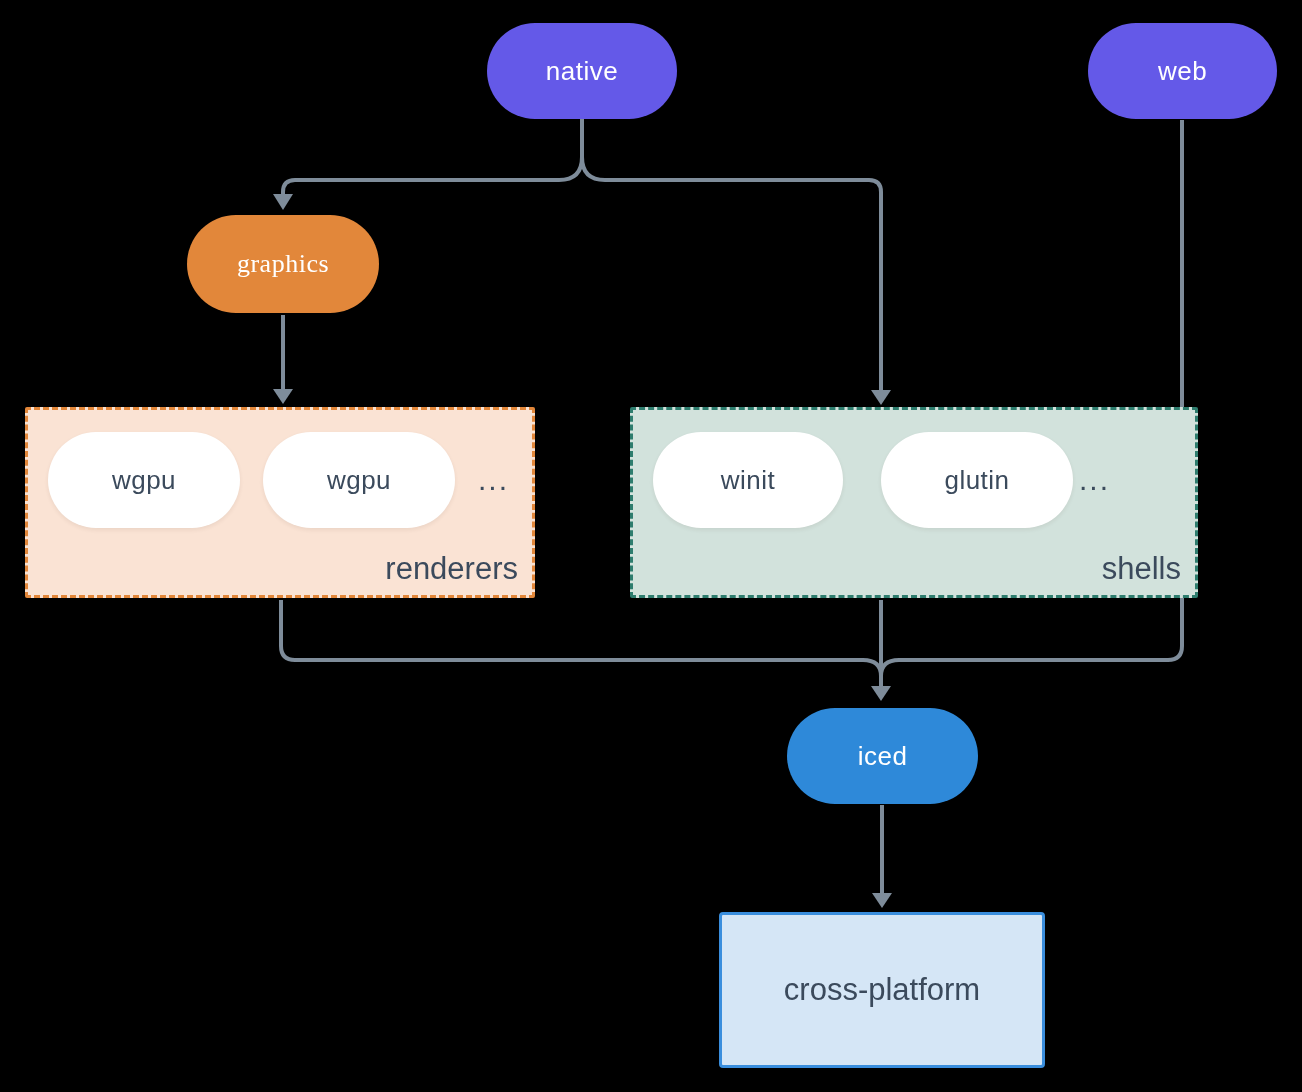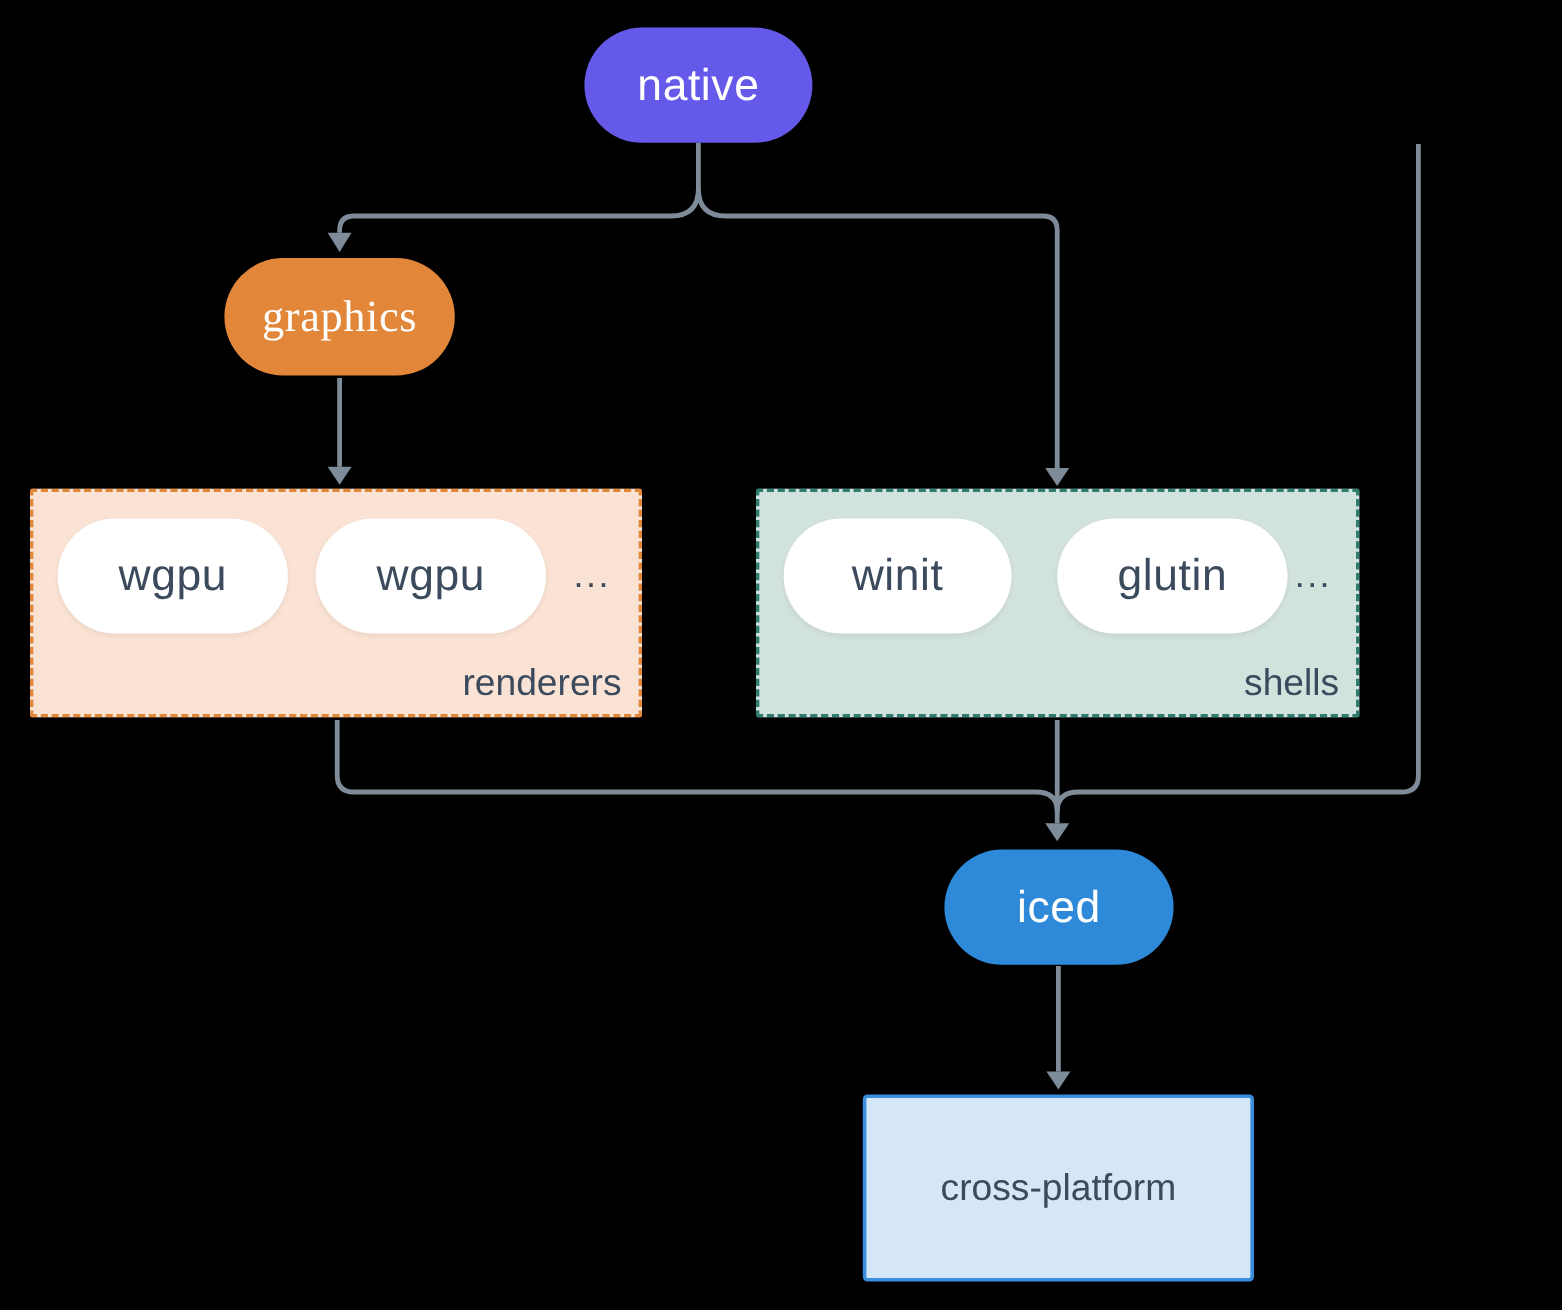--- a/index.html
+++ b/index.html
@@ -22,35 +22,35 @@
     width:1302px;height:1092px;position:relative;overflow:hidden;
     font-family:"Liberation Sans","DejaVu Sans",sans-serif;
   }
   .canvas{position:absolute;inset:0;width:1302px;height:1092px;}
   svg.wires{position:absolute;left:0;top:0;width:1302px;height:1092px;}
   svg.wires path{stroke:var(--c-line);stroke-width:4;fill:none;}
   svg.wires polygon{fill:var(--c-line);stroke:none;}
 
   .pill{
     position:absolute;display:flex;align-items:center;justify-content:center;
-    border-radius:999px;font-size:37px;letter-spacing:.5px;
+    border-radius:999px;font-size:26px;letter-spacing:.5px;
   }
   .pill.top{background:var(--c-purple);color:var(--c-white_text);}
   .pill.mid{background:var(--c-orange);color:var(--c-white_text);font-family:Liberation Serif, serif;}
   .pill.iced{background:var(--c-blue);color:var(--c-white_text);}
   .pill.lib{background:#ffffff;color:var(--c-dark_text);box-shadow:0 2px 4px rgba(60,40,20,.08);}
 
   #node-native{left:487px;top:23px;width:190px;height:96px;}
   #node-web{left:1088px;top:23px;width:189px;height:96px;}
   #node-graphics{left:187px;top:215px;width:192px;height:98px;}
   #node-iced{left:787px;top:708px;width:191px;height:96px;}
 
   .group{position:absolute;border:3px dashed;border-radius:2px;}
   #group-renderers{left:25px;top:407px;width:510px;height:191px;background:var(--c-peach_fill);border-color:var(--c-orange);}
-  #group-shells{left:630px;top:407px;width:503px;height:191px;background:var(--c-green_fill);border-color:var(--c-teal_border);}
+  #group-shells{left:630px;top:407px;width:568px;height:191px;background:var(--c-green_fill);border-color:var(--c-teal_border);}
   .group .pill{height:96px;top:22px;}
   #pill-wgpu{left:20px;width:192px;}
   #pill-glow{left:235px;width:192px;}
   #pill-winit{left:20px;width:190px;}
   #pill-glutin{left:248px;width:192px;}
   .ellipsis{
     position:absolute;top:22px;height:96px;display:flex;align-items:center;
     font-size:30px;letter-spacing:2px;color:var(--c-dark_text);
   }
   #renderers-ellipsis{left:450px;}
@@ -92,20 +92,23 @@
     <polygon points="871,686 891,686 881,701"></polygon>
 
     <path d="M882,805 L882,893"></path>
     <polygon points="872,893 892,893 882,908"></polygon>
   </svg>
 
   <div class="pill top" id="node-native">
     <span>native</span>
   </div>
 
+  <div class="pill top" id="node-web">
+    <span>web</span>
+  </div>
 
   <div class="pill mid" id="node-graphics">
     <span>graphics</span>
   </div>
 
   <div class="group" id="group-renderers">
     <div class="pill lib" id="pill-wgpu">
       <span>wgpu</span>
     </div>
     <div class="pill lib" id="pill-glow">

